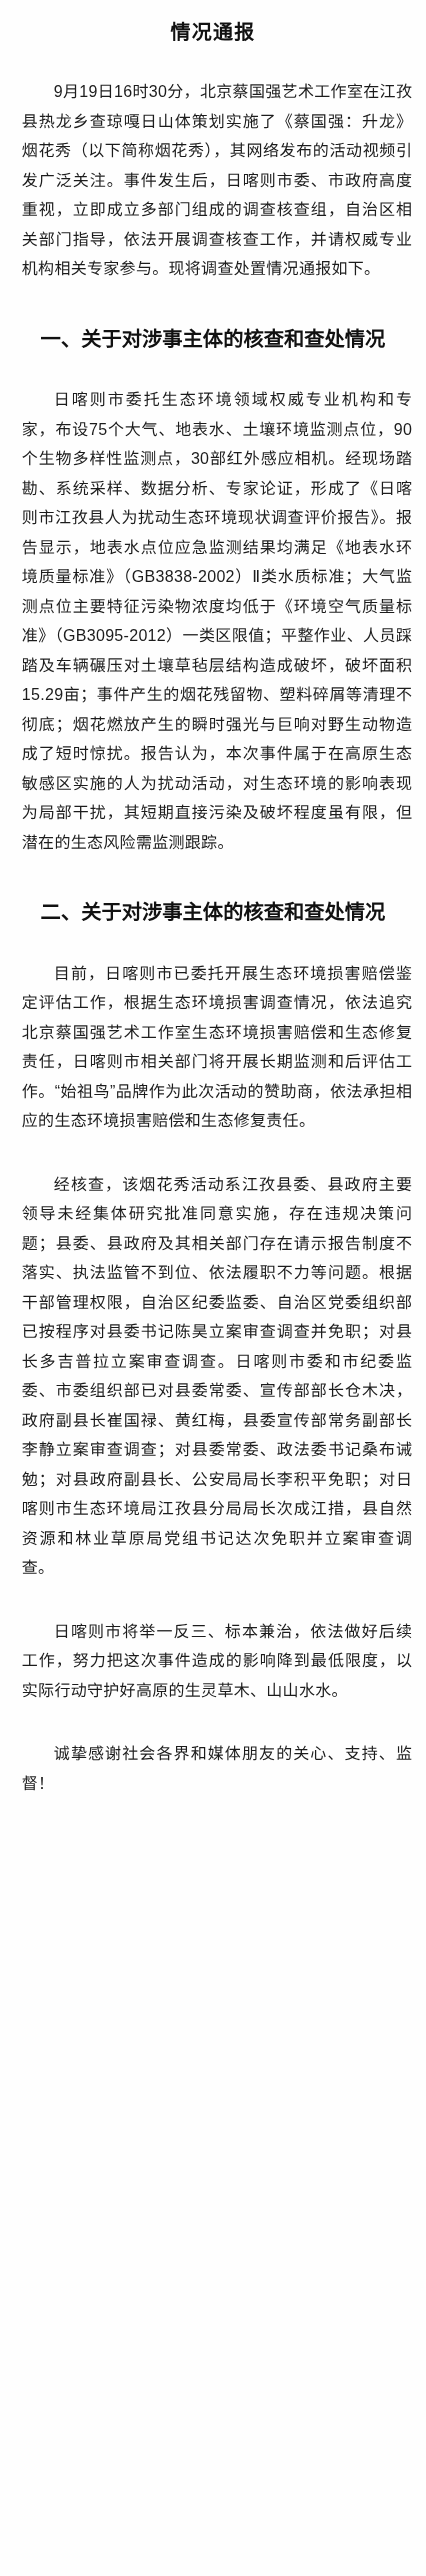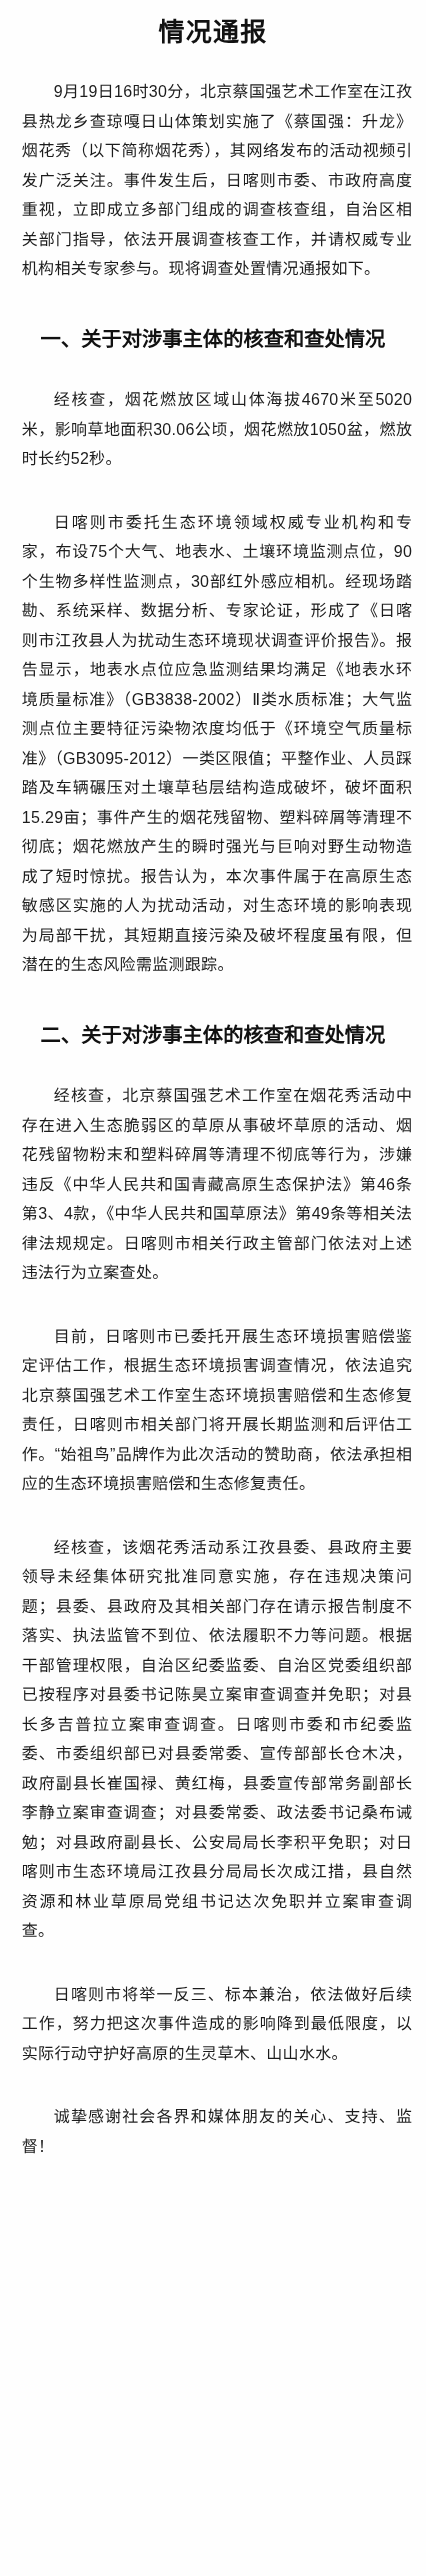--- a/index.html
+++ b/index.html
@@ -15,21 +15,21 @@
     color: #1c1c1c;
     background: #fefefe;
   }
   .page {
     box-sizing: border-box;
     width: 426px;
     min-height: 2576px;
     padding: 17px 13.8px 26px 13.8px;
   }
   h1.doc-title {
-    font-size: 26px;
+    font-size: 20px;
     line-height: 30px;
     font-weight: bold;
     text-align: center;
     color: #111;
     margin: 0 0 30px 0;
     letter-spacing: 1.3px;
   }
   h2.section-heading {
     font-size: 20.3px;
     line-height: 29px;
@@ -51,25 +51,23 @@
 </head>
 <body>
 
 <div class="page">
 
   <h1 class="doc-title">情况通报</h1>
 
   <p class="body-para">9月19日16时30分，北京蔡国强艺术工作室在江孜县热龙乡查琼嘎日山体策划实施了《蔡国强：升龙》烟花秀（以下简称烟花秀），其网络发布的活动视频引发广泛关注。事件发生后，日喀则市委、市政府高度重视，立即成立多部门组成的调查核查组，自治区相关部门指导，依法开展调查核查工作，并请权威专业机构相关专家参与。现将调查处置情况通报如下。</p>
 
   <h2 class="section-heading">一、关于对涉事主体的核查和查处情况</h2>
-  <p class="body-para">经核查，烟花燃放区域山体海拔4670米至5020米，影响草地面积30.06公顷，烟花燃放1050盆，燃放时长约52秒。</p>
   <p class="body-para">日喀则市委托生态环境领域权威专业机构和专家，布设75个大气、地表水、土壤环境监测点位，90个生物多样性监测点，30部红外感应相机。经现场踏勘、系统采样、数据分析、专家论证，形成了《日喀则市江孜县人为扰动生态环境现状调查评价报告》。报告显示，地表水点位应急监测结果均满足《地表水环境质量标准》（GB3838-2002）Ⅱ类水质标准；大气监测点位主要特征污染物浓度均低于《环境空气质量标准》（GB3095-2012）一类区限值；平整作业、人员踩踏及车辆碾压对土壤草毡层结构造成破坏，破坏面积15.29亩；事件产生的烟花残留物、塑料碎屑等清理不彻底；烟花燃放产生的瞬时强光与巨响对野生动物造成了短时惊扰。报告认为，本次事件属于在高原生态敏感区实施的人为扰动活动，对生态环境的影响表现为局部干扰，其短期直接污染及破坏程度虽有限，但潜在的生态风险需监测跟踪。</p>
 
   <h2 class="section-heading">二、关于对涉事主体的核查和查处情况</h2>
-  <p class="body-para">经核查，北京蔡国强艺术工作室在烟花秀活动中存在进入生态脆弱区的草原从事破坏草原的活动、烟花残留物粉末和塑料碎屑等清理不彻底等行为，涉嫌违反《中华人民共和国青藏高原生态保护法》第46条第3、4款，《中华人民共和国草原法》第49条等相关法律法规规定。日喀则市相关行政主管部门依法对上述违法行为立案查处。</p>
   <p class="body-para">目前，日喀则市已委托开展生态环境损害赔偿鉴定评估工作，根据生态环境损害调查情况，依法追究北京蔡国强艺术工作室生态环境损害赔偿和生态修复责任，日喀则市相关部门将开展长期监测和后评估工作。“始祖鸟”品牌作为此次活动的赞助商，依法承担相应的生态环境损害赔偿和生态修复责任。</p>
 
   <p class="body-para">经核查，该烟花秀活动系江孜县委、县政府主要领导未经集体研究批准同意实施，存在违规决策问题；县委、县政府及其相关部门存在请示报告制度不落实、执法监管不到位、依法履职不力等问题。根据干部管理权限，自治区纪委监委、自治区党委组织部已按程序对县委书记陈昊立案审查调查并免职；对县长多吉普拉立案审查调查。日喀则市委和市纪委监委、市委组织部已对县委常委、宣传部部长仓木决，政府副县长崔国禄、黄红梅，县委宣传部常务副部长李静立案审查调查；对县委常委、政法委书记桑布诫勉；对县政府副县长、公安局局长李积平免职；对日喀则市生态环境局江孜县分局局长次成江措，县自然资源和林业草原局党组书记达次免职并立案审查调查。</p>
   <p class="body-para">日喀则市将举一反三、标本兼治，依法做好后续工作，努力把这次事件造成的影响降到最低限度，以实际行动守护好高原的生灵草木、山山水水。</p>
 
   <p class="body-para">诚挚感谢社会各界和媒体朋友的关心、支持、监督！</p>
 
 </div>
 
 

